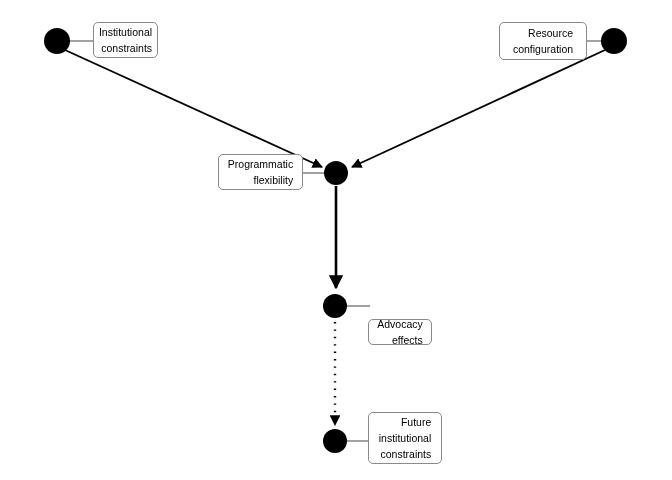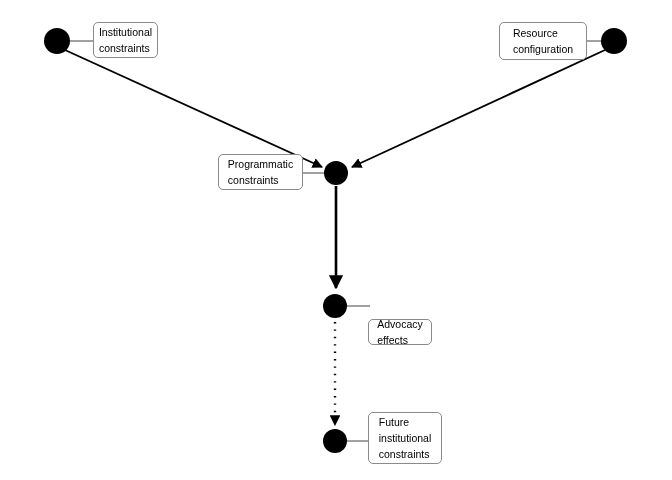--- a/index.html
+++ b/index.html
@@ -25,21 +25,21 @@
   .node-label {
     position: absolute;
     box-sizing: border-box;
     background: #ffffff;
     border: 1px solid #8a8a8a;
     border-radius: 5px;
     color: #000000;
     font-family: "Liberation Sans", sans-serif;
     font-size: 10.5px;
     line-height: 16px;
-    text-align: left;
+    text-align: right;
     padding: 3px 6px;
     white-space: pre-line;
     display: flex;
     align-items: center;
     justify-content: center;
     z-index: 5;
   }
   .label-institutional-constraints { left: 93px;  top: 22px;  width: 65px;  height: 36px; }
   .label-resource-configuration    { left: 499px; top: 22px;  width: 88px;  height: 38px; }
   .label-programmatic-flexibility  { left: 218px; top: 154px; width: 85px;  height: 36px; }
@@ -82,21 +82,21 @@
     <circle cx="335" cy="441" r="12" fill="#000000"></circle>
   </svg>
 
   <div class="node-label label-institutional-constraints">Institutional
 constraints</div>
 
   <div class="node-label label-resource-configuration">Resource
 configuration</div>
 
   <div class="node-label label-programmatic-flexibility">Programmatic
-constraints</div>
+flexibility</div>
 
   <div class="node-label label-advocacy-effects">Advocacy
 effects</div>
 
   <div class="node-label label-future-institutional">Future
 institutional
 constraints</div>
 
 </div>
 

